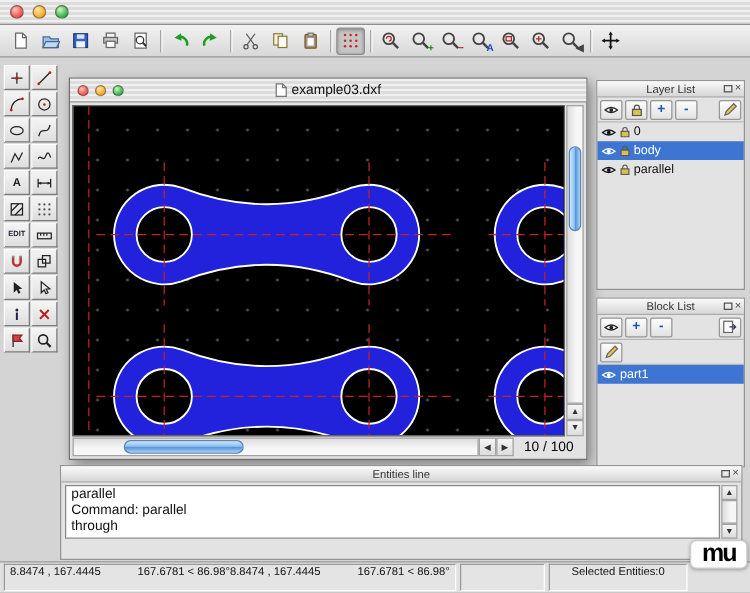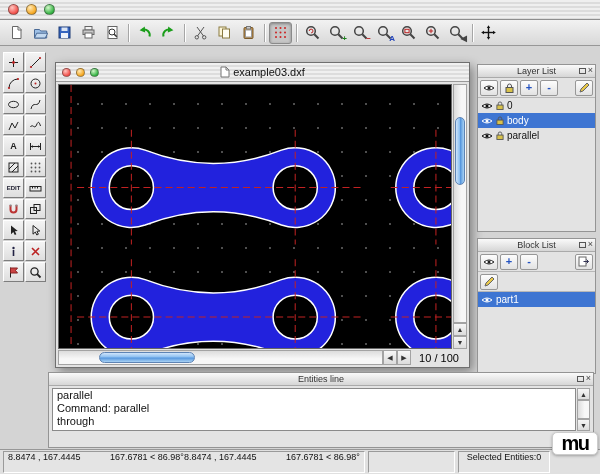--- a/index.html
+++ b/index.html
@@ -92,21 +92,21 @@
     border:1px solid #8a8a8a; font-size:11px; line-height:13px; padding:0 4px; }
 
   
   #statusbar { position:absolute; left:0; right:0; bottom:0; height:25px; background:#e0e0e0;
     border-top:1px solid #979797; display:flex; align-items:stretch; gap:3px; padding:1px 3px; font-size:9px; }
   .sfield { border:1px solid; border-color:#9a9a9a #fff #fff #9a9a9a; padding:0 4px;
     display:flex; flex-direction:row; justify-content:center; line-height:10px; background:#e4e4e4; }
   .crow { display:flex; }
   .crow .cart { width:102px; }
   .spacer { flex:1; }
-  #sel-field { width:92px; }
+  #sel-field { width:111px; }
   #watermark { position:absolute; right:2px; bottom:19px; width:46px; height:23px; background:#fff;
     border-radius:5px; border:1px solid #ccc; box-shadow:0 1px 3px rgba(0,0,0,.3);
     display:flex; align-items:center; justify-content:center;
     font-size:20px; font-weight:bold; letter-spacing:-1.5px; color:#000; z-index:5; }
 </style>
 </head>
 <body>
 
 <div id="screen">
 

